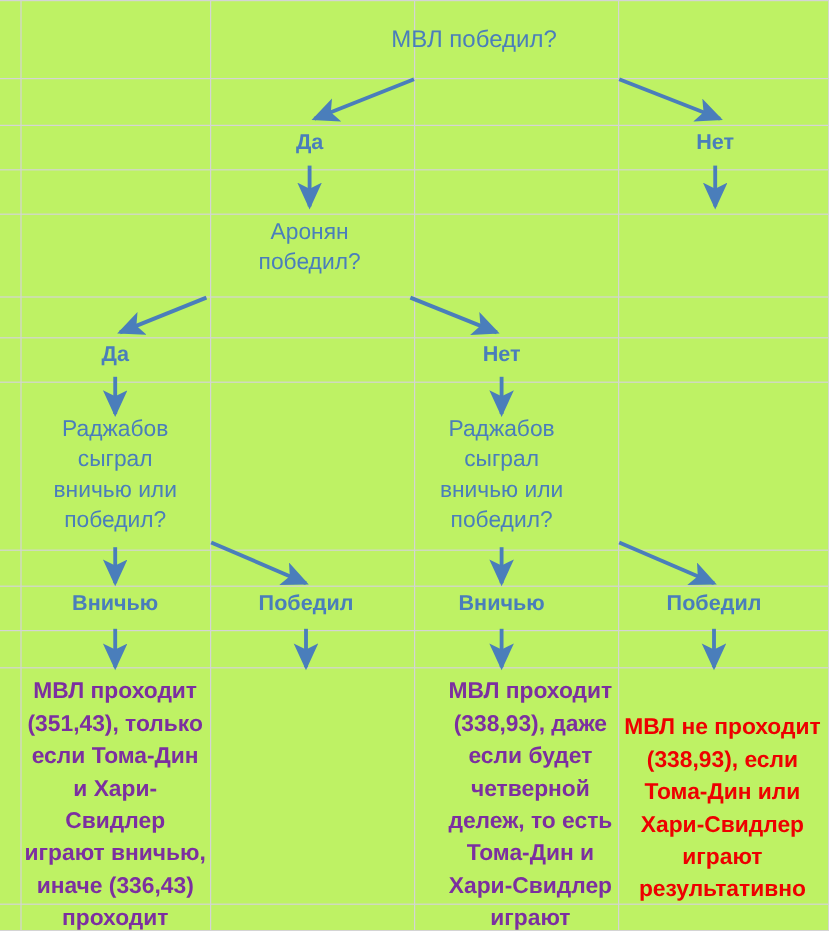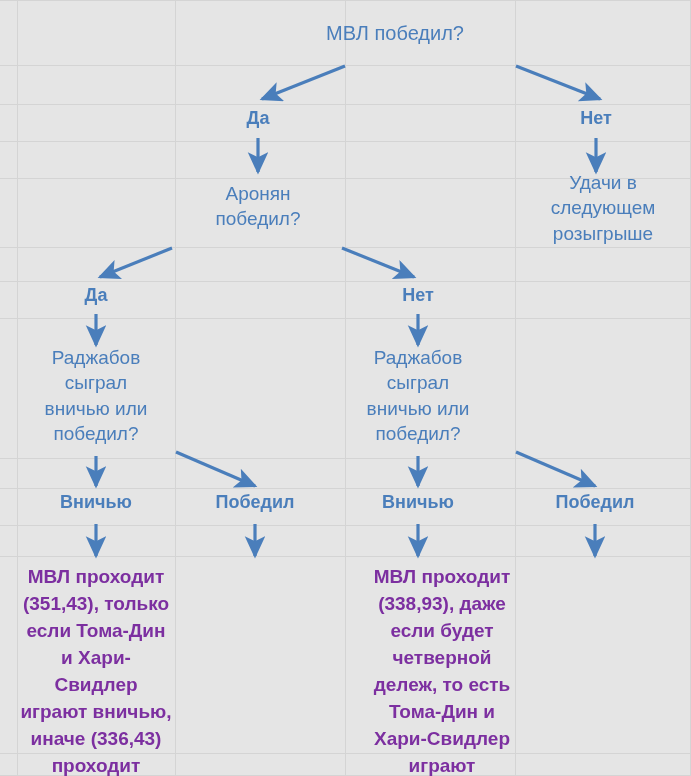--- a/index.html
+++ b/index.html
@@ -8,21 +8,21 @@
     background: #ffffff;
   }
   body {
     font-family: "Liberation Sans", sans-serif;
   }
 
   #canvas {
     position: relative;
     width: 691px;
     height: 776px;
-    background: #e5e5e5;
+    background: #bef264;
     overflow: hidden;
   }
 
   
   #grid {
     position: absolute;
     left: 0; top: 0;
     width: 691px;
     height: 776px;
     pointer-events: none;
@@ -139,23 +139,20 @@
 
   <div class="node q-node q-root" style="left:280px; top:20px; width:230px;">МВЛ победил?</div>
 
   <div class="node label-node" style="left:218px; top:106px; width:80px;">Да</div>
 
   <div class="node label-node" style="left:556px; top:106px; width:80px;">Нет</div>
 
   <div class="node q-node" style="left:180px; top:181px; width:156px;text-align:center;">Аронян
 победил?</div>
 
-  <div class="node q-node" style="left:519px; top:170px; width:168px;">Удачи в
-следующем
-розыгрыше</div>
 
   <div class="node label-node" style="left:56px; top:283px; width:80px;">Да</div>
 
   <div class="node label-node" style="left:378px; top:283px; width:80px;">Нет</div>
 
   <div class="node q-node" style="left:20px; top:345px; width:152px;">Раджабов
 сыграл
 вничью или
 победил?</div>
 
@@ -170,14 +167,15 @@
 
   <div class="node label-node" style="left:363px; top:490px; width:110px;">Вничью</div>
 
   <div class="node label-node" style="left:540px; top:490px; width:110px;">Победил</div>
 
   <div class="node leaf leaf-purple" style="left:20px; top:564px; width:152px;">МВЛ проходит (351,43), только если Тома-Дин и Хари-Свидлер играют вничью, иначе (336,43) проходит Грищук из-за количества черных партий</div>
 
 
   <div class="node leaf leaf-purple" style="left:348px; top:564px; width:164px;margin-left:12px;">МВЛ проходит (338,93), даже если будет четверной дележ, то есть Тома-Дин и Хари-Свидлер играют результативно</div>
 
+  <div class="node leaf leaf-red" style="left:518px; top:594px; width:168px;">МВЛ не проходит (338,93),  если Тома-Дин или Хари-Свидлер играют результативно</div>
 
 </div>
 
 </body></html>

